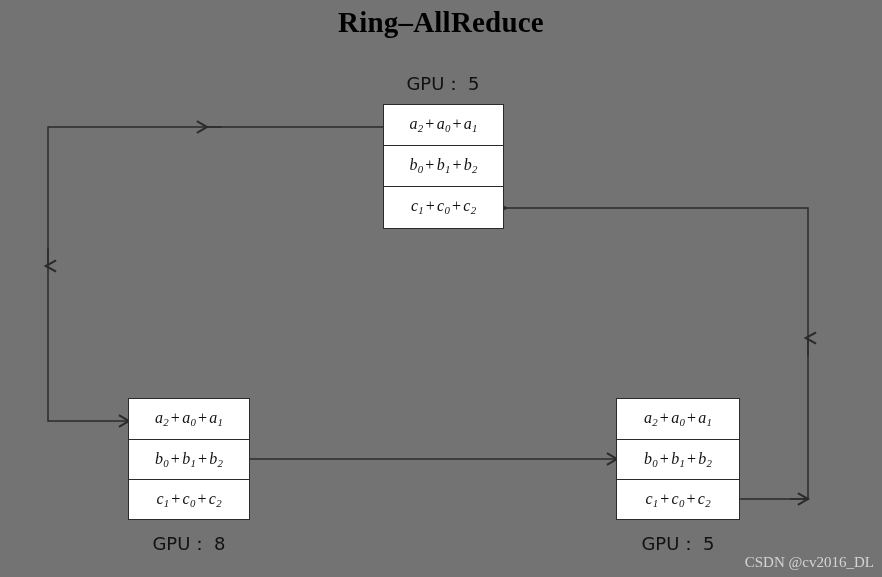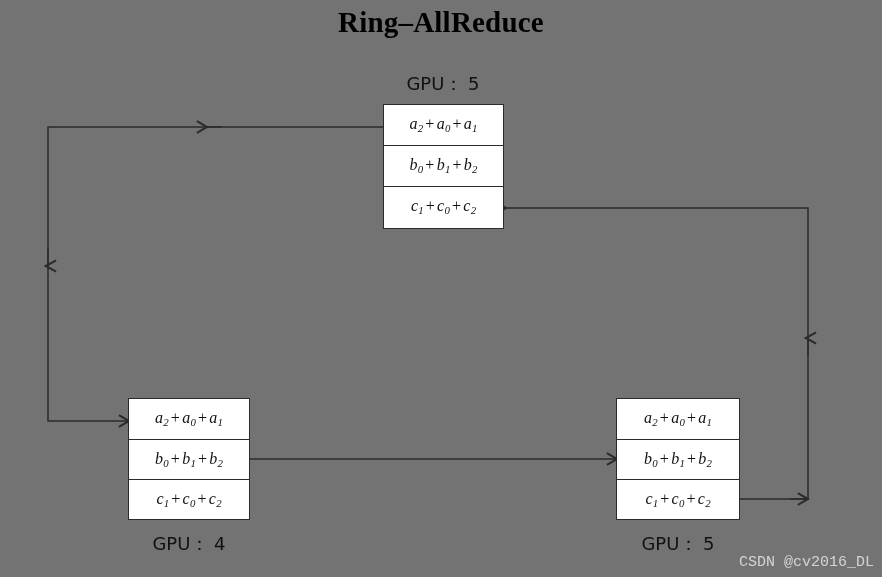--- a/index.html
+++ b/index.html
@@ -72,21 +72,21 @@
     position: absolute;
     left: 0; top: 0;
     width: 882px;
     height: 577px;
     pointer-events: none;
   }
   #watermark {
     position: absolute;
     right: 8px;
     bottom: 6px;
-    font-family: Liberation Mono, monospace;
+    font-family: Liberation Serif, serif;
     font-size: 15px;
     color: #d4d4d4;
     white-space: pre;
   }
 </style>
 </head>
 <body>
 
 <div id="canvas">
 
@@ -145,21 +145,21 @@
       <span class="expr"><span>a</span><sub>2</sub><span class="op">+</span><span>a</span><sub>0</sub><span class="op">+</span><span>a</span><sub>1</sub></span>
     </div>
     <div class="gpu-row" style="height:40px;">
       <span class="expr"><span>b</span><sub>0</sub><span class="op">+</span><span>b</span><sub>1</sub><span class="op">+</span><span>b</span><sub>2</sub></span>
     </div>
     <div class="gpu-row" style="height:39px;">
       <span class="expr"><span>c</span><sub>1</sub><span class="op">+</span><span>c</span><sub>0</sub><span class="op">+</span><span>c</span><sub>2</sub></span>
     </div>
   </div>
 
-  <div class="gpu-label" style="left:128px; top:532px; width:122px;">GPU： 4</div>
+  <div class="gpu-label" style="left:128px; top:532px; width:122px;">GPU： 8</div>
 
   <div class="gpu-box" style="left:616px; top:398px; width:124px; height:122px;">
     <div class="gpu-row" style="height:41px;">
       <span class="expr"><span>a</span><sub>2</sub><span class="op">+</span><span>a</span><sub>0</sub><span class="op">+</span><span>a</span><sub>1</sub></span>
     </div>
     <div class="gpu-row" style="height:40px;">
       <span class="expr"><span>b</span><sub>0</sub><span class="op">+</span><span>b</span><sub>1</sub><span class="op">+</span><span>b</span><sub>2</sub></span>
     </div>
     <div class="gpu-row" style="height:39px;">
       <span class="expr"><span>c</span><sub>1</sub><span class="op">+</span><span>c</span><sub>0</sub><span class="op">+</span><span>c</span><sub>2</sub></span>

